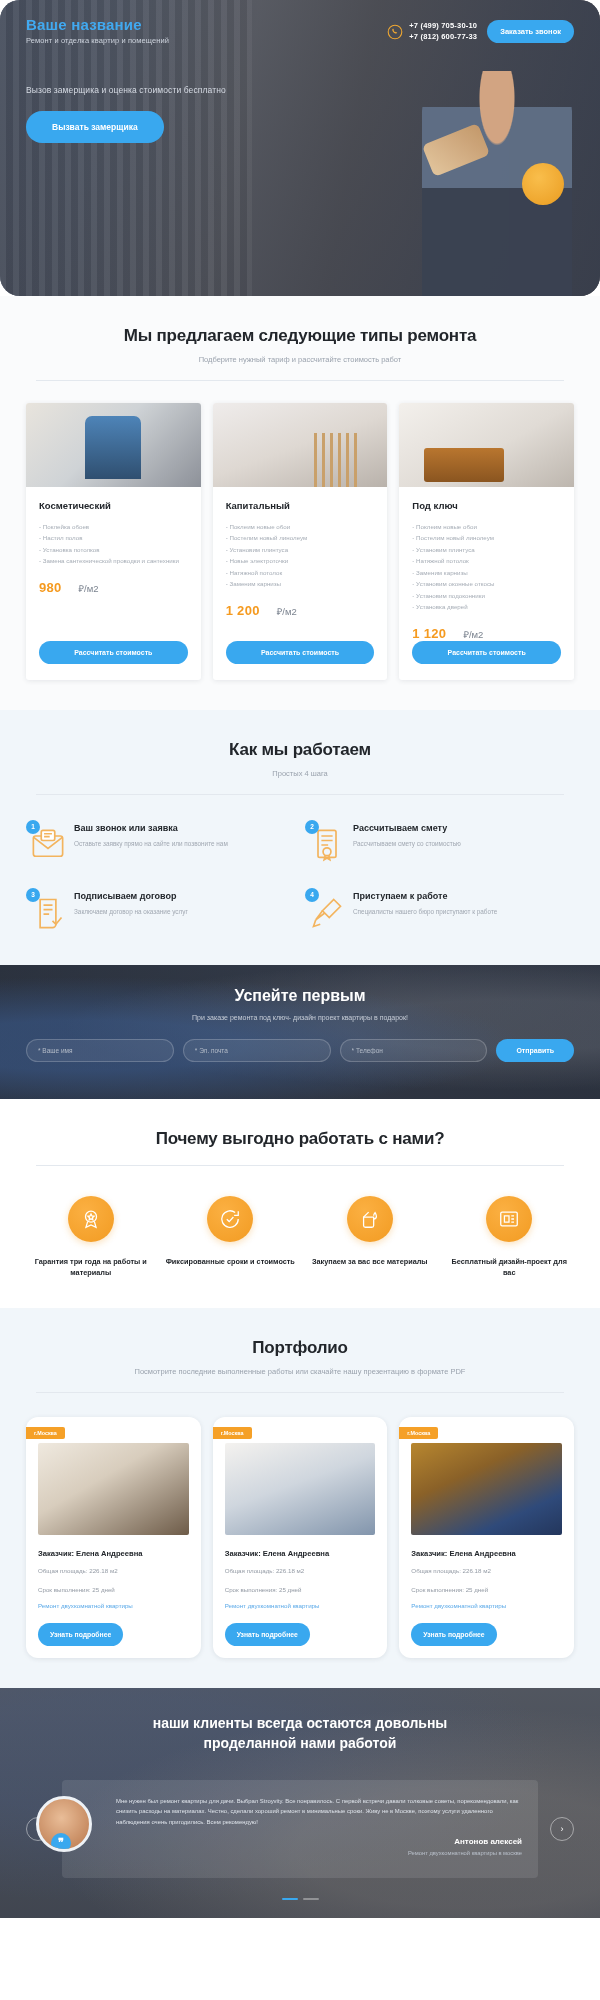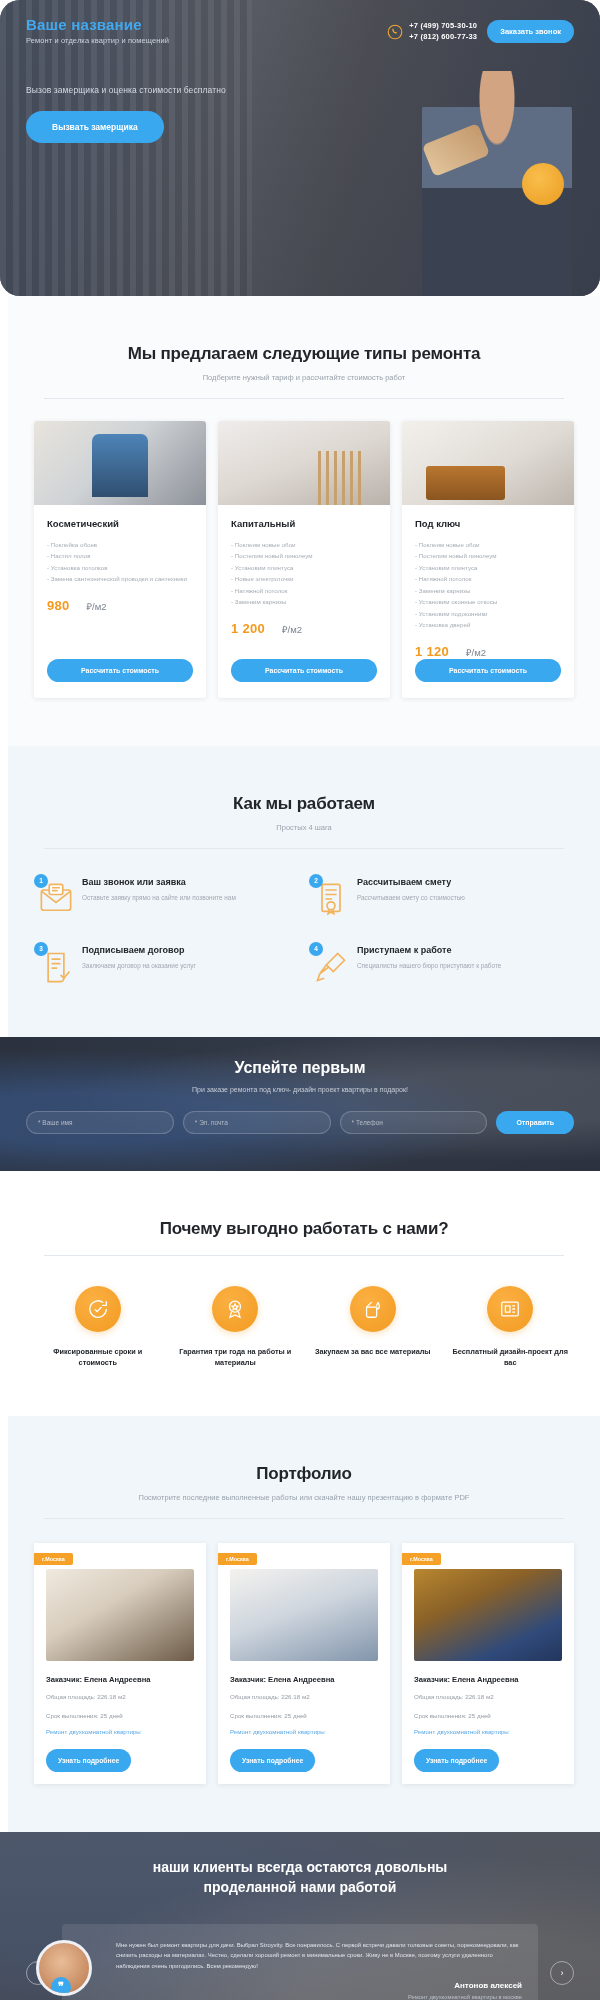--- a/index.html
+++ b/index.html
@@ -62,21 +62,21 @@
 
   .hero-copy{ margin-top:40px; }
   .hero-title{ color:#fff; font-size:25px; font-weight:bold; line-height:1.24; letter-spacing:-.3px; }
   .hero-sub{ color:#d5dae3; font-size:8.5px; margin-top:13px; letter-spacing:.1px; }
   .btn-hero{
     margin-top:16px; background:#39a8ef; color:#fff; border:0; border-radius:17px;
     font-size:8.5px; font-weight:bold; padding:11px 26px; cursor:pointer; font-family:inherit;
   }
 
   
-  .sec{ padding: 48px 26px; margin-left: 8px; }
+  .sec{ padding: 30px 26px; }
   .sec.gray{ background:#f1f6fa; }
   .sec.light{ background:#fafbfc; }
   .sec-title{ text-align:center; font-size:17px; font-weight:bold; color:#22262b; letter-spacing:-.2px; }
   .sec-sub{ text-align:center; font-size:7.5px; color:#9aa2ad; margin-top:9px; }
   .sec-rule{ height:1px; background:#e3e8ee; margin:16px 10px 0 10px; }
 
   
   .cards{ display:flex; gap:12px; margin-top:22px; }
   .card{ flex:1; background:#fff; border-radius:3px; box-shadow:0 1px 5px rgba(35,50,70,.10); overflow:hidden; display:flex; flex-direction:column; }
   .card-img{ height:84px; }
@@ -144,21 +144,21 @@
     width:46px; height:46px; margin:0 auto; border-radius:50%;
     background:radial-gradient(circle at 38% 32%, #fbb042, #f29b22);
     display:flex; align-items:center; justify-content:center;
     box-shadow:0 2px 7px rgba(242,155,34,.30);
   }
   .adv-circle svg{ width:22px; height:22px; color:#fff; }
   .adv-t{ font-size:7.3px; font-weight:bold; color:#22262b; margin-top:14px; line-height:1.55; }
 
   
   .pcards{ display:flex; gap:12px; margin-top:24px; }
-  .pcard{ flex:1; background:#fff; border-radius:0; box-shadow:0 1px 5px rgba(35,50,70,.10); padding:12px; position:relative; }
+  .pcard{ flex:1; background:#fff; border-radius:12px; box-shadow:0 1px 5px rgba(35,50,70,.10); padding:12px; position:relative; }
   .pbadge{
     position:absolute; left:0; top:10px; background:#f5a027; color:#fff;
     font-size:5.4px; font-weight:bold; padding:3px 8px; border-radius:0 2px 2px 0;
   }
   .pimg{ height:92px; margin-top:14px; border-radius:2px; }
   .pimg.a{ background:linear-gradient(150deg,#efe9df 0%,#d8cdbd 40%,#6d5b48 100%); }
   .pimg.b{ background:linear-gradient(160deg,#f4f2ef 0%,#cfd6de 45%,#8295ac 100%); }
   .pimg.c{ background:linear-gradient(155deg,#b8872f 0%,#8a6128 35%,#2f4a7a 75%,#23365c 100%); }
   .pclient{ font-size:7.6px; font-weight:bold; color:#22262b; margin-top:14px; }
   .pmeta{ font-size:6.2px; color:#939aa4; margin-top:8px; line-height:1.65; }
@@ -394,37 +394,37 @@
 </section>
 
 <section class="sec">
   <h2 class="sec-title">Почему выгодно работать с нами?</h2>
   <div class="sec-rule"></div>
 
   <div class="advs">
     <div class="adv">
       <div class="adv-circle">
         <svg viewBox="0 0 24 24" fill="none" stroke="currentColor" stroke-width="1.4">
+          <circle cx="12" cy="9.5" r="6"></circle>
+            <path d="M12 6.6l1 2.1 2.3.3-1.7 1.6.4 2.3-2-1.1-2 1.1.4-2.3-1.7-1.6 2.3-.3z"></path>
+          <path d="M8.4 14.6L6.5 21l5.5-2.6L17.5 21l-1.9-6.4"></path>
+        </svg>
+      </div>
+      <div class="adv-t">Гарантия три года на работы и материалы</div>
+    </div>
+
+    <div class="adv">
+      <div class="adv-circle">
+        <svg viewBox="0 0 24 24" fill="none" stroke="currentColor" stroke-width="1.4">
           <path d="M21 12a9 9 0 1 1-3.4-7"></path>
             <path d="M21 3.5V8h-4.5"></path>
             <path d="M8.5 12.2l2.6 2.6 4.6-5"></path>
         </svg>
       </div>
       <div class="adv-t">Фиксированные сроки и стоимость</div>
-    </div>
-
-    <div class="adv">
-      <div class="adv-circle">
-        <svg viewBox="0 0 24 24" fill="none" stroke="currentColor" stroke-width="1.4">
-          <circle cx="12" cy="9.5" r="6"></circle>
-            <path d="M12 6.6l1 2.1 2.3.3-1.7 1.6.4 2.3-2-1.1-2 1.1.4-2.3-1.7-1.6 2.3-.3z"></path>
-          <path d="M8.4 14.6L6.5 21l5.5-2.6L17.5 21l-1.9-6.4"></path>
-        </svg>
-      </div>
-      <div class="adv-t">Гарантия три года на работы и материалы</div>
     </div>
 
     <div class="adv">
       <div class="adv-circle">
         <svg viewBox="0 0 24 24" fill="none" stroke="currentColor" stroke-width="1.4">
           <path d="M5 10h11v9a2 2 0 0 1-2 2H7a2 2 0 0 1-2-2z"></path>
             <path d="M5 10l5.5-5.5"></path>
           <path d="M16 12c2 0 3-1.3 3-3s-1.5-4-1.5-4S16 6.7 16 8.5"></path>
         </svg>
       </div>

